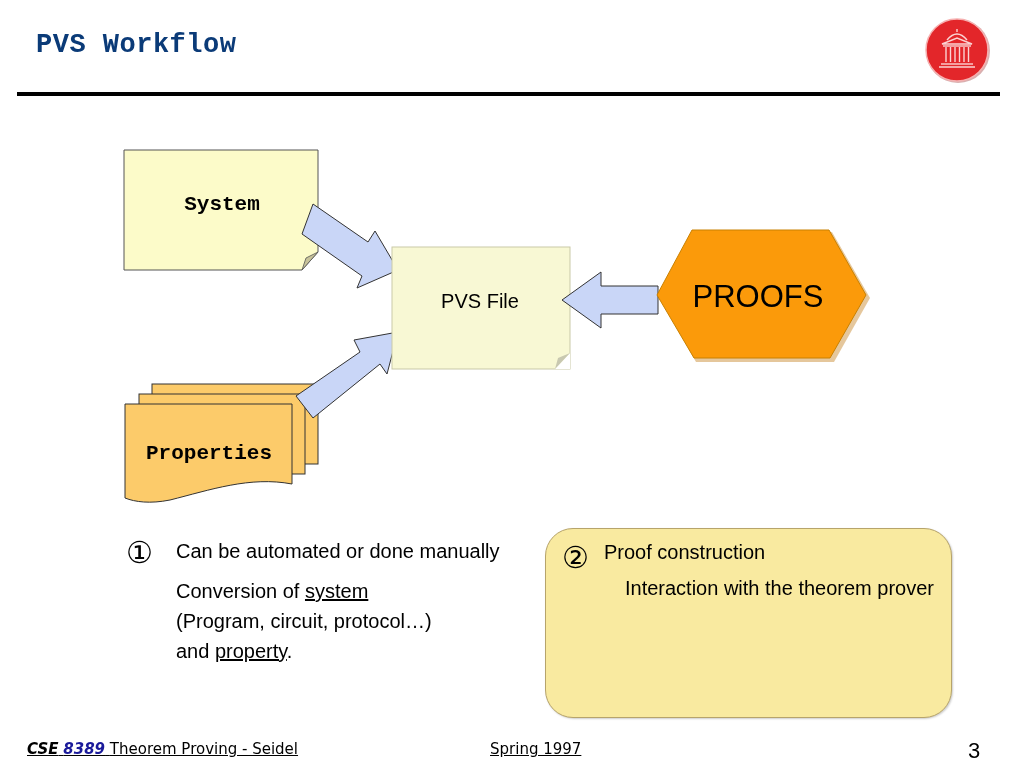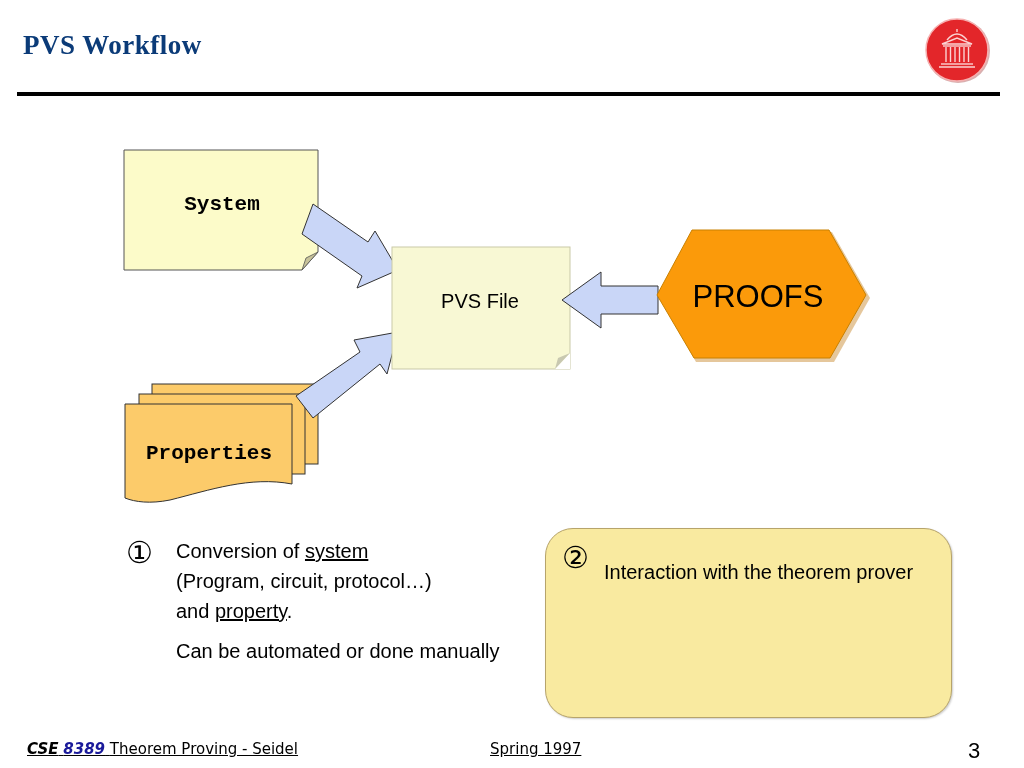--- a/index.html
+++ b/index.html
@@ -1,17 +1,17 @@
 <!DOCTYPE html>
 <html><head>
 <meta charset="utf-8">
 <style>
   html, body { margin: 0; padding: 0; background: #ffffff; }
   body { width: 1024px; height: 768px; position: relative; overflow: hidden; font-family: "Liberation Sans", sans-serif; }
-  .title { position: absolute; left: 23px; top: 30px; font-family: Liberation Serif, serif; font-weight: bold; font-size: 27px; color: #0b3b78; letter-spacing: 0.5px; }
+  .title { position: absolute; left: 36px; top: 30px; font-family: Liberation Mono, monospace; font-weight: bold; font-size: 27px; color: #0b3b78; letter-spacing: 0.5px; }
   .title-rule { position: absolute; left: 17px; top: 92px; width: 983px; height: 4px; background: #000; }
   .logo { position: absolute; left: 921px; top: 18px; width: 74px; height: 66px; }
   svg.diagram { position: absolute; left: 0; top: 0; width: 1024px; height: 768px; }
   .box-text-mono { font-family: "Liberation Mono", monospace; font-weight: bold; font-size: 21px; fill: #000; }
   .box-text-sans { font-family: "Liberation Sans", sans-serif; font-size: 20px; fill: #000; }
   .proofs-text { font-family: "Liberation Sans", sans-serif; font-size: 31px; fill: #000; }
   .step1 { position: absolute; left: 126px; top: 536px; width: 400px; }
   .step2-box { position: absolute; left: 545px; top: 528px; width: 405px; height: 188px; background: #f9eaa0; border: 1px solid #b7a46b; border-radius: 28px; box-shadow: 1px 1px 2px rgba(0,0,0,0.2); }
   .circled { position: absolute; font-family: "DejaVu Sans", sans-serif; font-size: 30px; line-height: 30px; color: #000; }
   .para { font-size: 20px; line-height: 30px; color: #000; margin: 0; }
@@ -78,33 +78,34 @@
   <g>
     <path d="M694 232 L832 232 L870 298 L834 362 L696 362 L660 298 Z" fill="#d3a25a" opacity="0.6"></path>
     <path d="M692 230 L829 230 L866 295 L830 358 L694 358 L657 295 Z" fill="#fb9a0a" stroke="#c98000" stroke-width="1"></path>
     <text class="proofs-text" x="758" y="307" text-anchor="middle">PROOFS</text>
   </g>
 </svg>
 
 <div class="step1">
   <span class="circled" style="left:0; top:2px;">①</span>
   <div style="margin-left:50px;">
+    <p class="para" style="width:330px;">Can be automated or done manually</p>
     <p class="para">
       <span>Conversion of </span><span class="u">system</span><br>
       <span>(Program, circuit, protocol…)</span><br>
       <span>and </span><span class="u">property</span><span>.</span>
     </p>
-    <p class="para" style="width:330px;">Can be automated or done manually</p>
   </div>
 </div>
 
 <div class="step2-box">
   <span class="circled" style="left:16px; top:14px;">②</span>
   <div style="position:absolute; left:58px; top:8px; width:330px;">
-    <p class="para" style="margin-top:20px;">Interaction with the theorem prover</p>
+    <p class="para">Proof construction</p>
+    <p class="para" style="margin-top:6px;text-align:right;">Interaction with the theorem prover</p>
   </div>
 </div>
 
 <div class="footer" style="left:27px;">
   <span class="bold">CSE</span>
   <span class="num">8389</span>
   <span>Theorem Proving - Seidel</span>
 </div>
 <div class="footer" style="left:490px;">Spring 1997</div>
 <div class="page-num">3</div>

